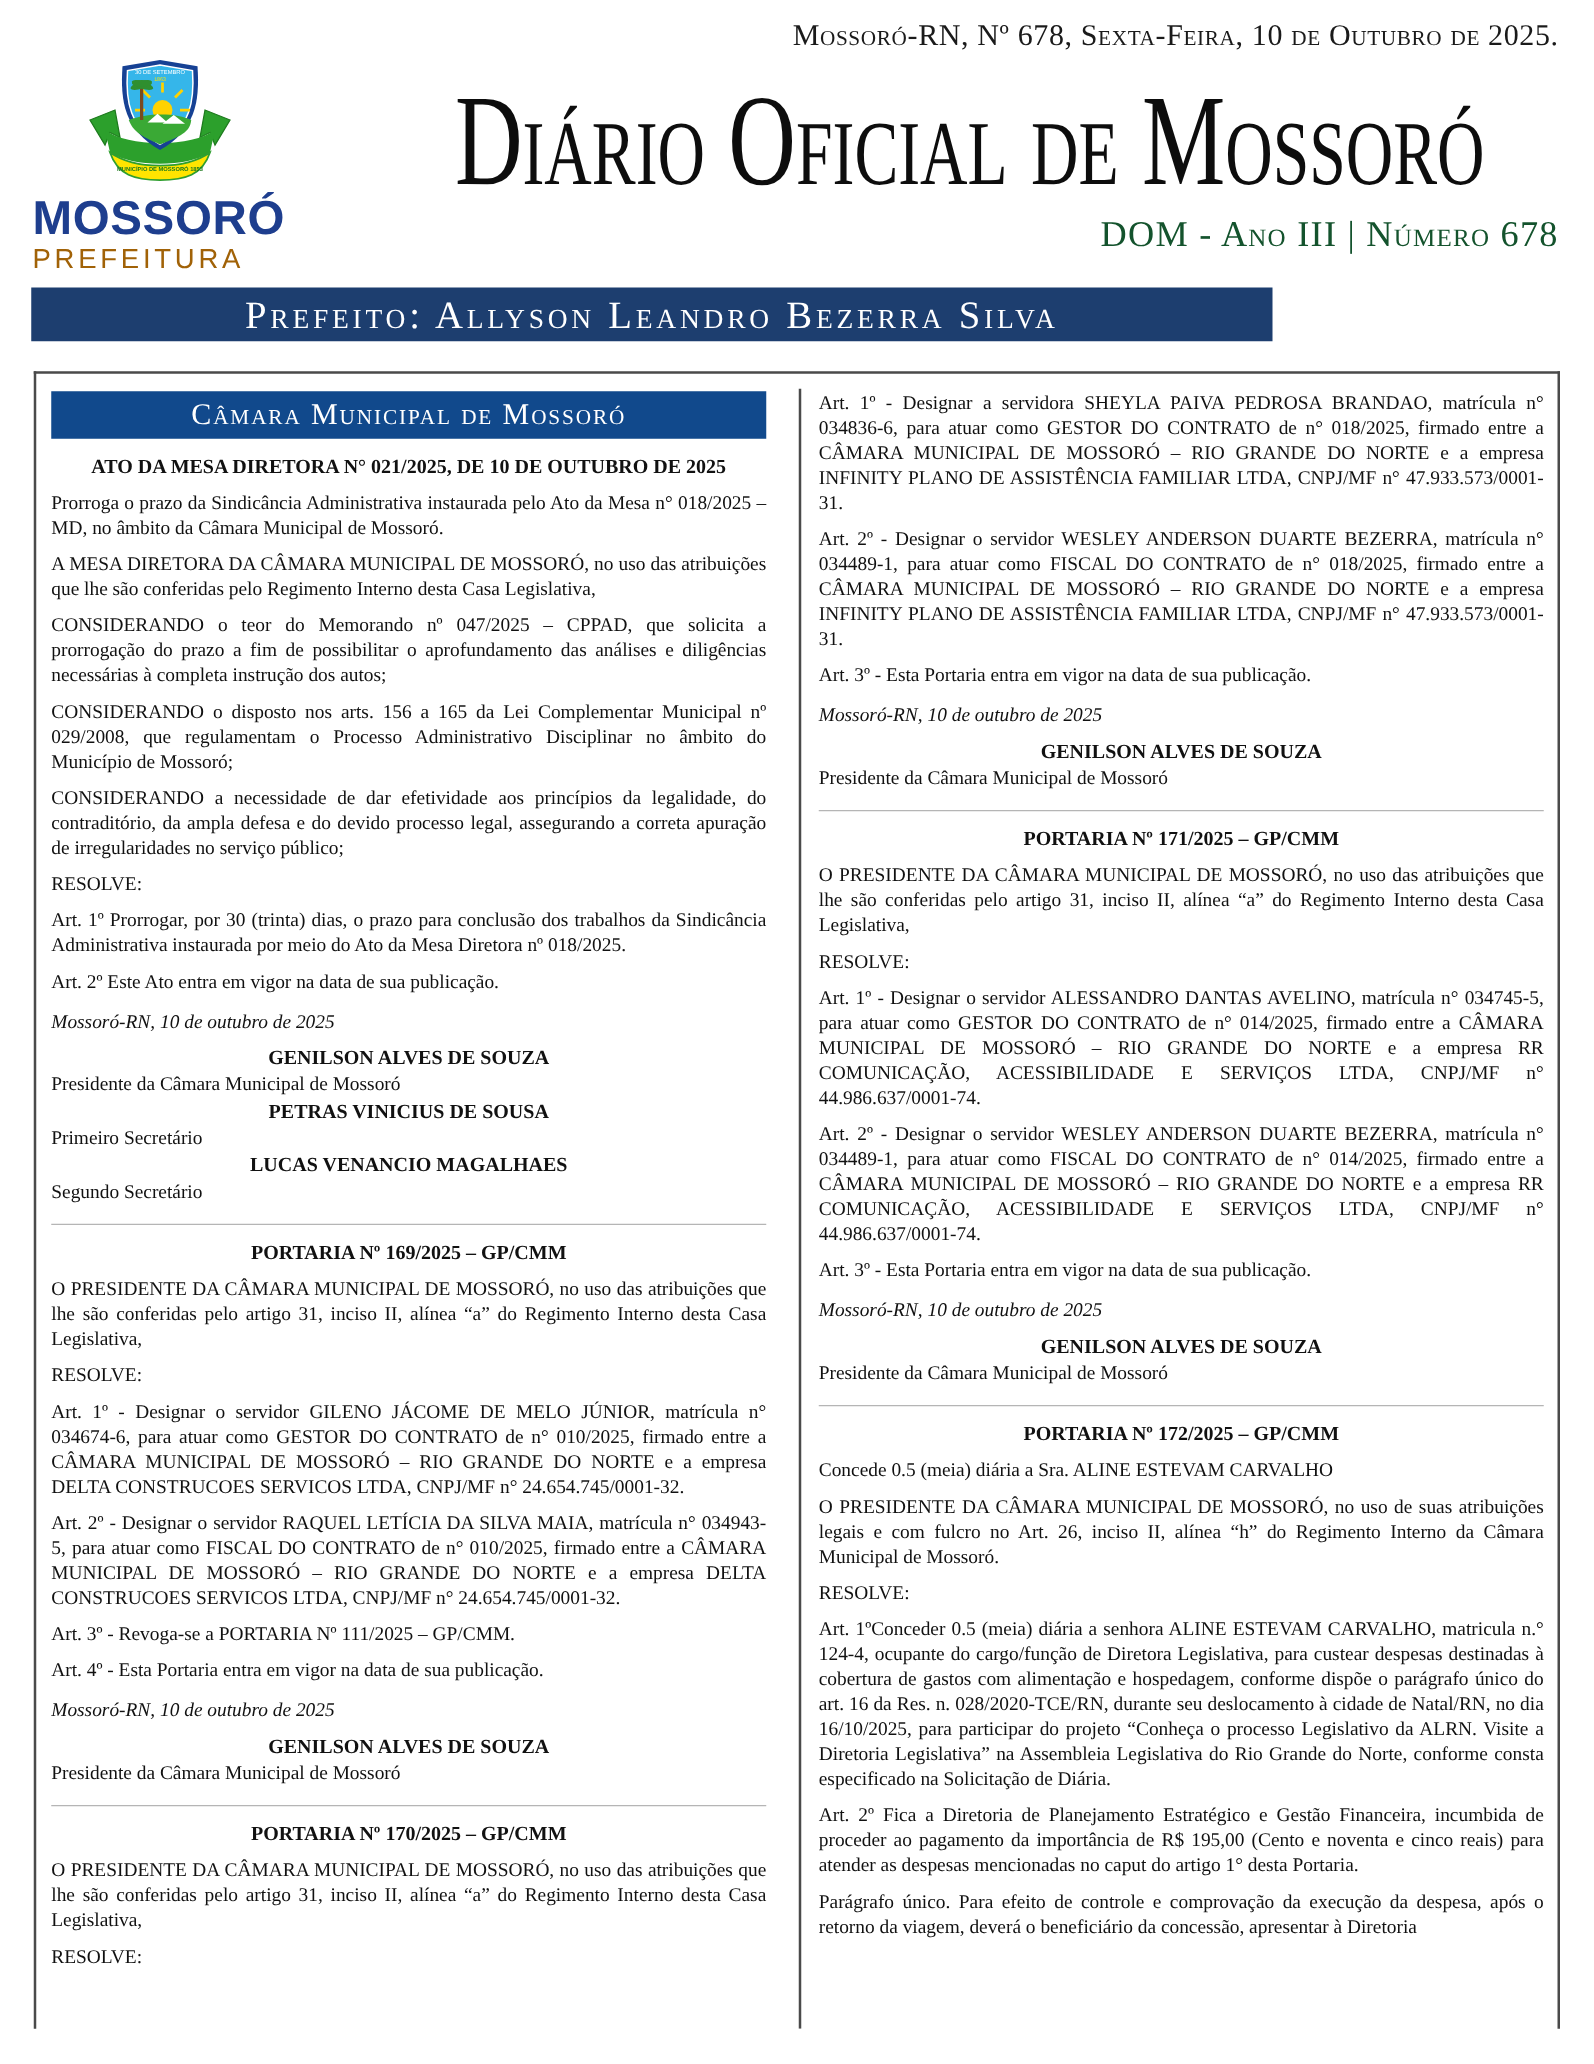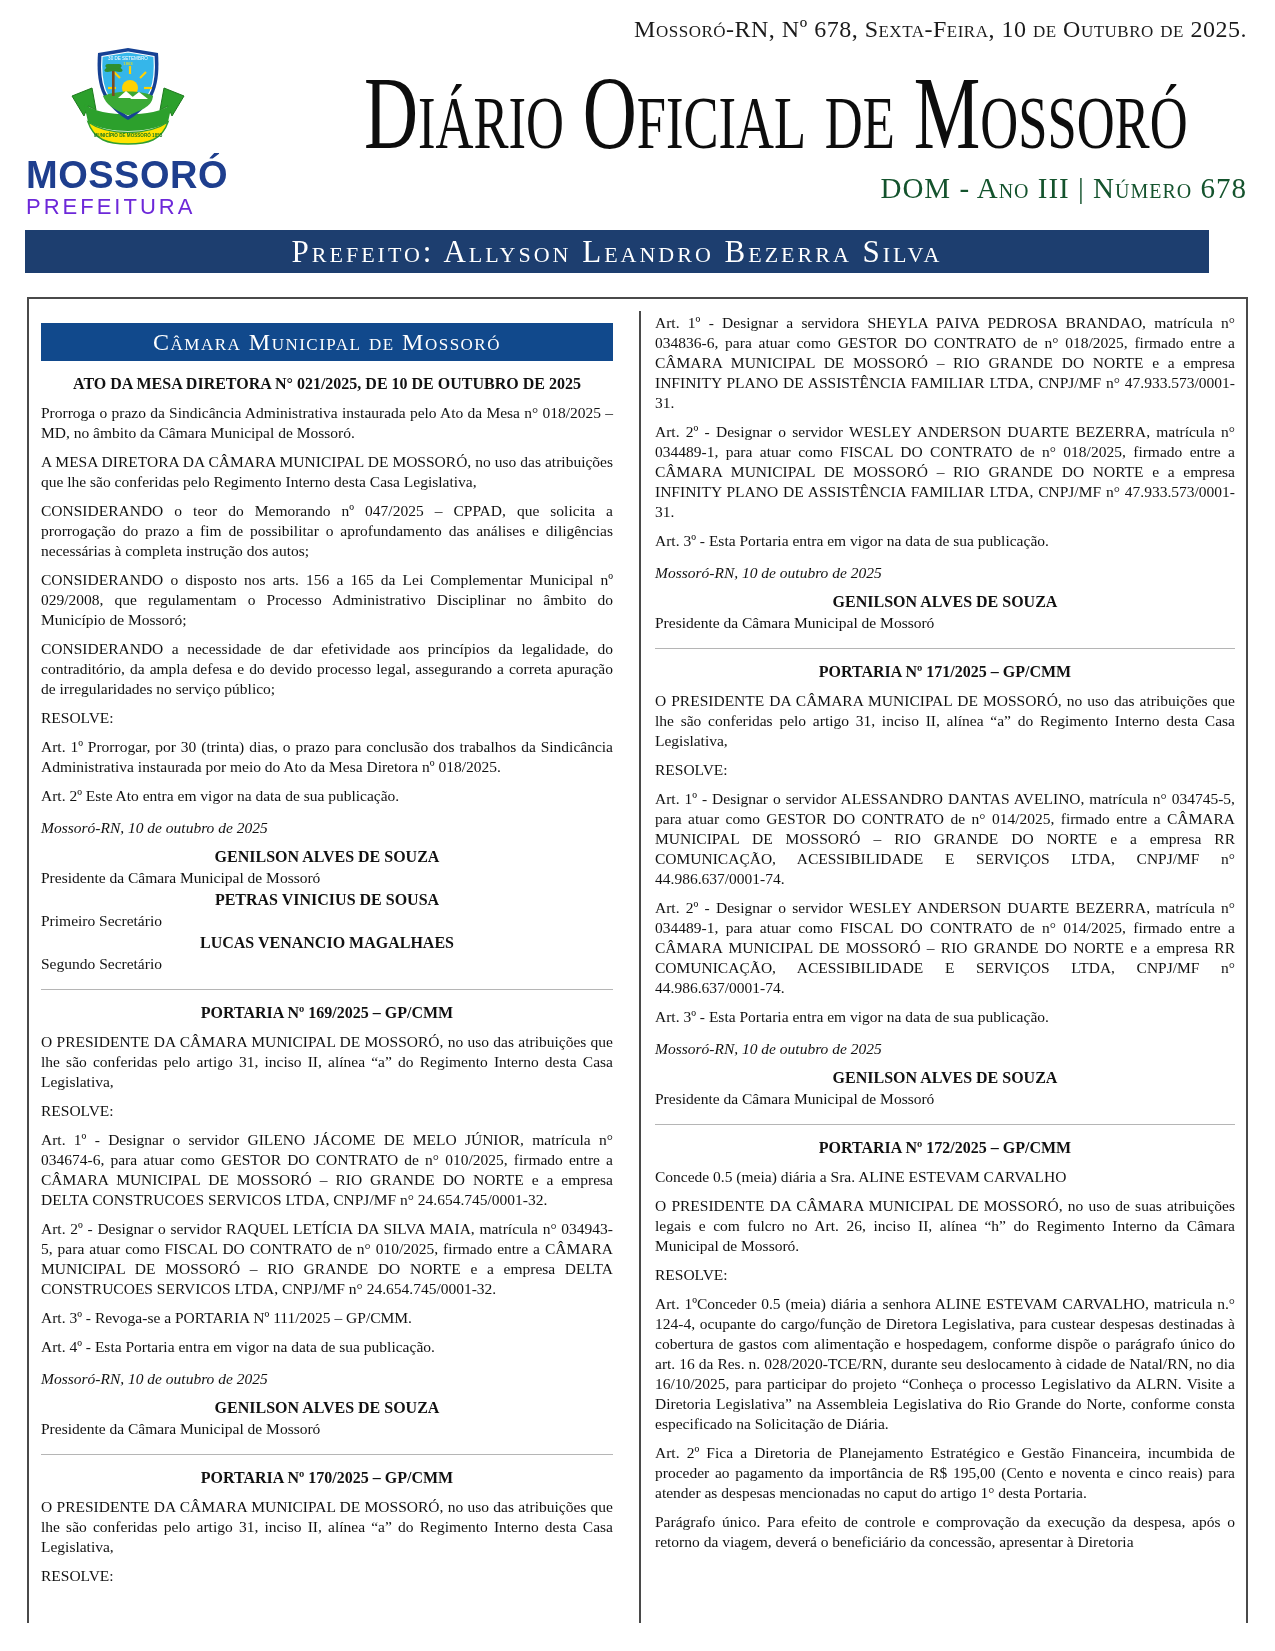--- a/index.html
+++ b/index.html
@@ -15,51 +15,51 @@
     white-space:nowrap;
   }
   .logo{position:absolute;left:26px;top:44px;width:204px;text-align:left;}
   .logo svg{display:block;margin:0 auto;}
   .logo-name{
     font-family:"Liberation Sans","DejaVu Sans",sans-serif;
     font-weight:bold;font-size:38px;line-height:1.02;color:#1e3e8e;letter-spacing:.5px;
   }
   .logo-sub{
     font-family:"Liberation Sans","DejaVu Sans",sans-serif;
-    font-size:22px;color:#6d28d9;letter-spacing:3px;line-height:1.1;
+    font-size:22px;color:#a16207;letter-spacing:3px;line-height:1.1;
   }
   .masthead-title{
     position:absolute;left:220px;top:40px;width:1028px;height:145px;
     text-align:center;font-variant:small-caps;font-size:104px;line-height:145px;
     white-space:nowrap;color:#0d0d0d;
     transform:scaleX(.72);transform-origin:center;
   }
   .edition{
     position:absolute;top:172px;right:28px;
     font-variant:small-caps;font-size:29px;letter-spacing:1px;color:#14532d;
     white-space:nowrap;
   }
   .banner{
-    position:absolute;top:230px;left:25px;width:1184px;height:43px;
+    position:absolute;top:230px;left:25px;width:993px;height:43px;
     color:#fff;text-align:center;font-variant:small-caps;
     font-size:31px;line-height:43px;letter-spacing:3px;
   }
   
   .frame{
     position:absolute;top:297px;left:27px;width:1217px;height:1324px;
     border:2px solid #4a4a4a;border-bottom:none;overflow:hidden;background:#fff;
   }
   .vdiv{position:absolute;left:610px;top:12px;bottom:0;width:2px;background:#4a4a4a;}
   .col{position:absolute;top:12px;}
   .col-left{left:12px;width:572px;}
   .col-right{left:626px;top:14px;width:580px;}
   .section-box{
     color:#fff;text-align:center;font-variant:small-caps;
     font-size:24px;height:38px;line-height:38px;letter-spacing:1.5px;
-    margin:12px 0 14px;
+    margin:2px 0 14px;
   }
   
   .paragraph{font-size:15.5px;line-height:20px;text-align:justify;margin:0 0 9px;}
   .heading{font-size:16px;font-weight:bold;text-align:center;margin:14px 0 10px;white-space:nowrap;}
   .center{font-size:15.5px;text-align:left;margin:13px 0 9px;font-style:italic;}
   .sig-name{font-size:16px;font-weight:bold;text-align:center;line-height:21px;}
   .sig-role{font-size:15.5px;text-align:left;line-height:21px;margin-bottom:1px;}
   .divider{border-top:1px solid #b5b5b5;margin:15px 0 12px;}
 </style>
 </head>

